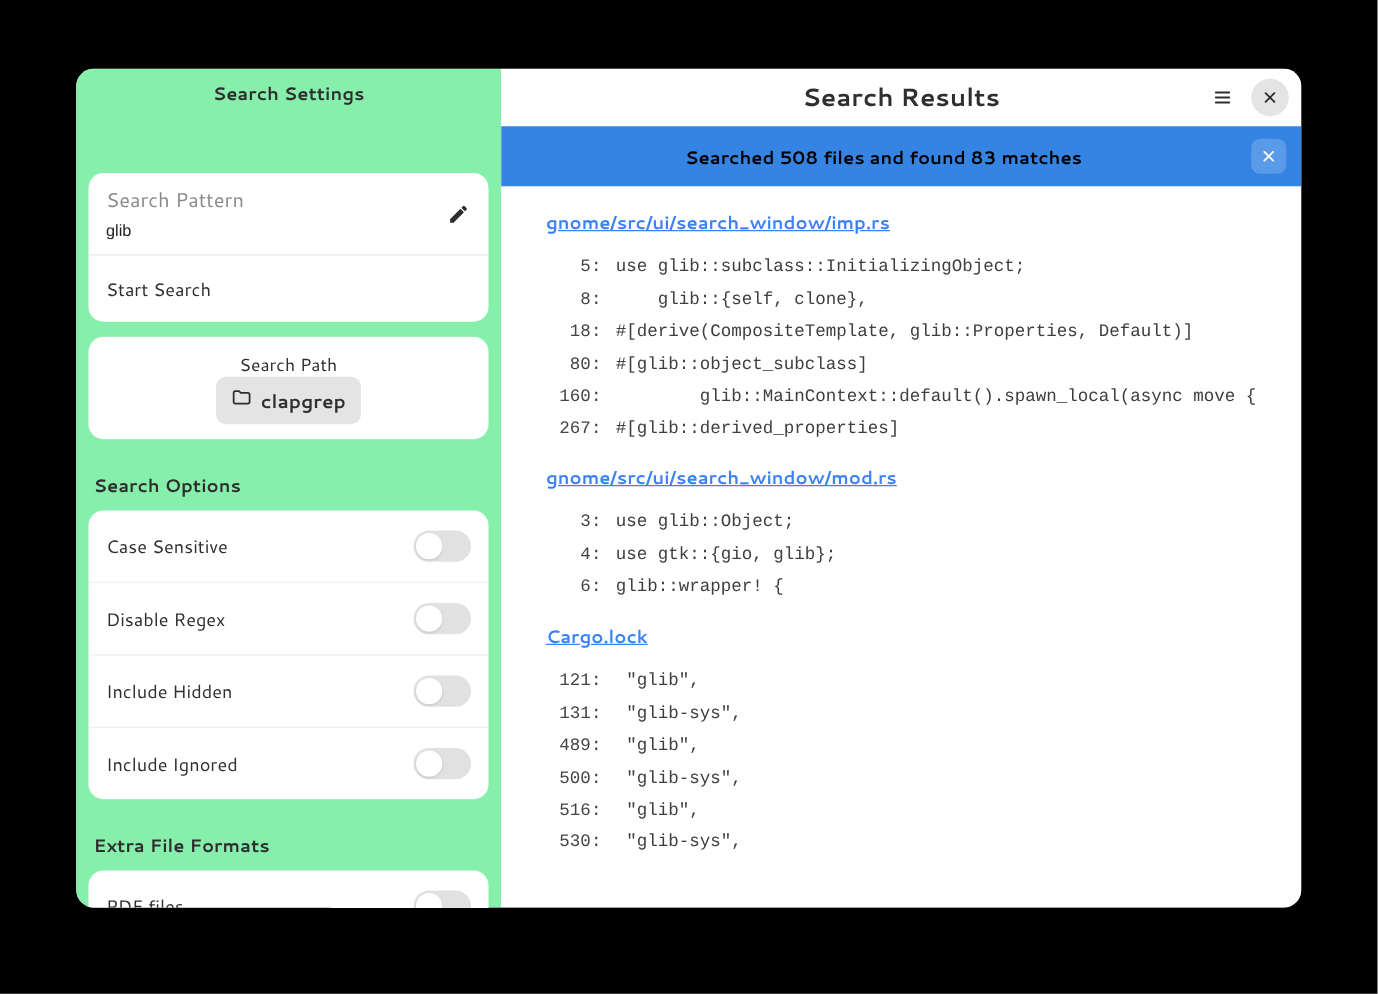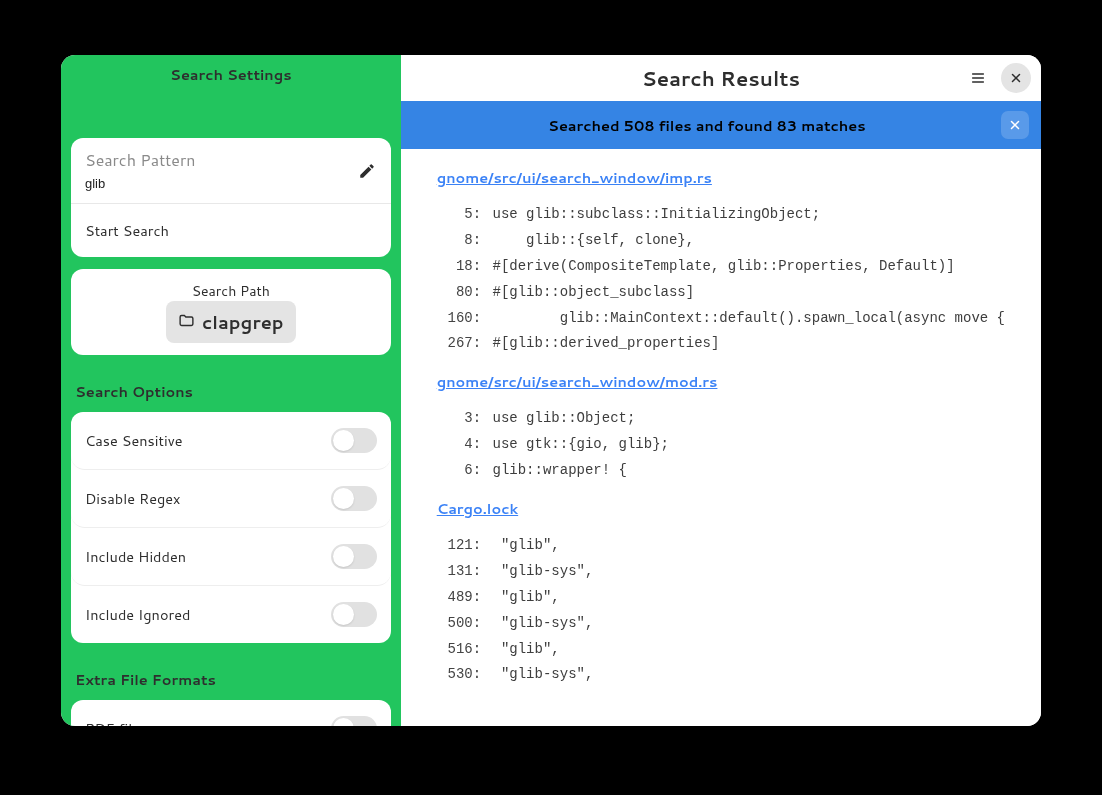--- a/index.html
+++ b/index.html
@@ -17,21 +17,21 @@
       top: 55px;
       width: 980px;
       height: 671px;
       background: #fff;
       border-radius: 14px;
       overflow: hidden;
       display: flex;
     }
     .sidebar {
       width: 399px;
-      background: #22c55e;
+      background: #86efac;
       display: flex;
       flex-direction: column;
       gap: 44px;
     }
     .sidebar-header {
       height: 46px;
       display: flex;
       align-items: center;
       justify-content: center;
       font-weight: 700;
@@ -86,35 +86,34 @@
       flex-direction: column;
     }
     .path-chip {
       background: #e4e4e4;
       border-radius: 8px;
       padding: 8px 12px;
       display: flex;
       align-items: center;
       gap: 7px;
       font-weight: 700;
-      font-size: 18px;
+      font-size: 15px;
     }
     .section-title {
       font-weight: 700;
       font-size: 14.5px;
       padding: 14px 4px 10px 4px;
     }
     .option-row {
       padding: 16px 14px;
       display: flex;
       align-items: center;
       justify-content: space-between;
       border-bottom: 1px solid #eeeeee;
       font-size: 14.5px;
-      border-radius: 14px;
     }
     .option-row:last-child { border-bottom: none; }
     .toggle {
       width: 46px;
       height: 25px;
       background: #e1e1e1;
       border-radius: 14px;
       position: relative;
       cursor: pointer;
     }

